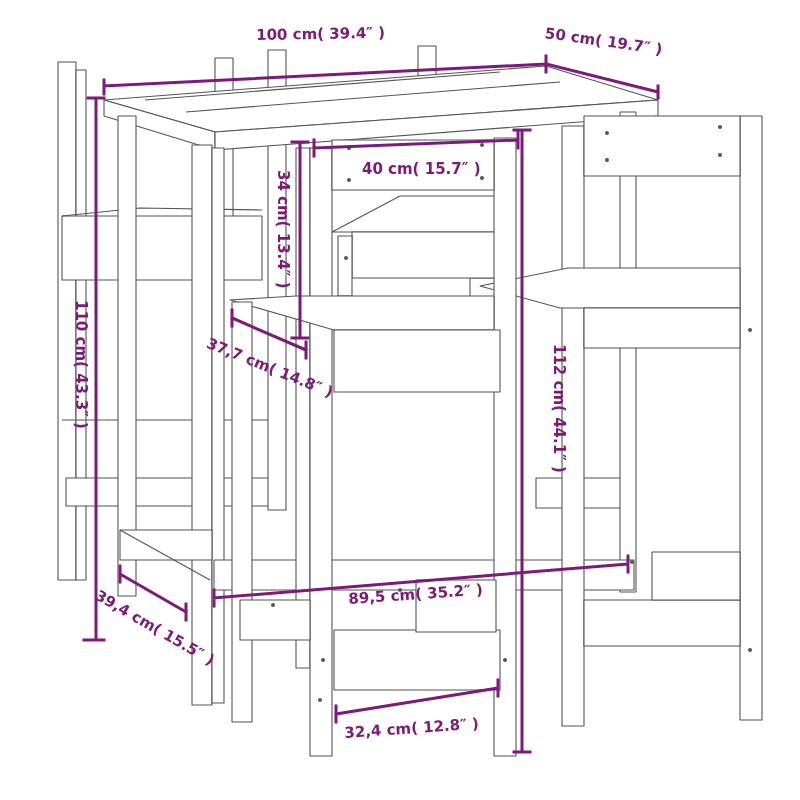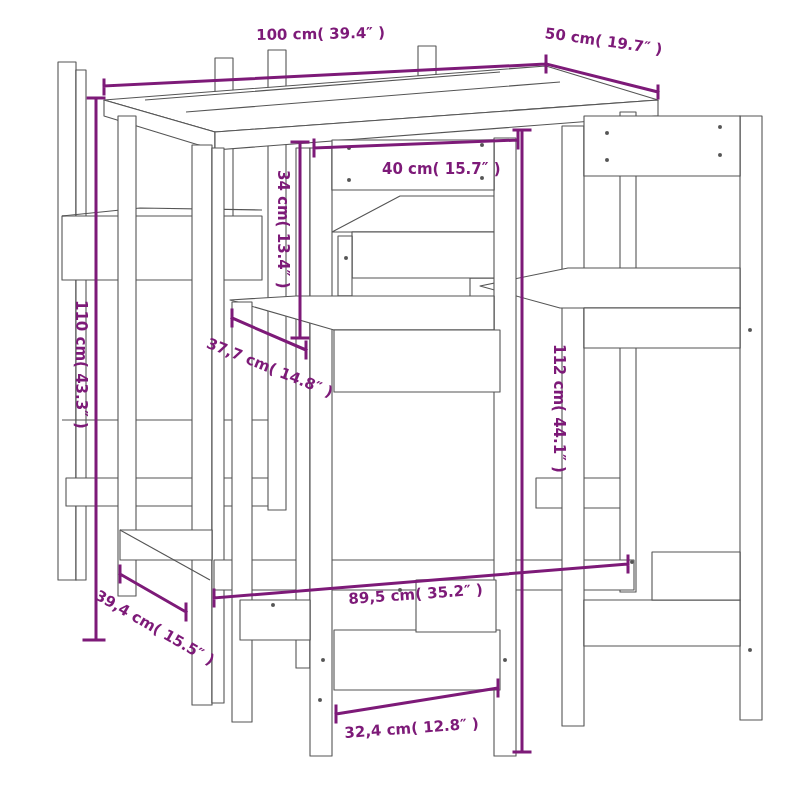--- a/index.html
+++ b/index.html
@@ -105,17 +105,17 @@
     <path class="dim" d="M522 130 L522 752 M514 130 L530 130 M514 752 L530 752"></path>
     <path class="dim" d="M336 714 L498 688 M336 706 L336 722 M498 680 L498 696"></path>
   </g>
 </svg>
 
 <div class="lbl" style="left:256px;top:28px;transform:rotate(-1deg);">100 cm( 39.4″ )</div>
 <div class="lbl" style="left:546px;top:26px;transform:rotate(8deg);">50 cm( 19.7″ )</div>
 <div class="lbl" style="left:88px;top:300px;transform:rotate(90deg);">110 cm( 43.3″ )</div>
 <div class="lbl" style="left:100px;top:588px;transform:rotate(30deg);">39,4 cm( 15.5″ )</div>
 <div class="lbl" style="left:348px;top:592px;transform:rotate(-4deg);">89,5 cm( 35.2″ )</div>
-<div class="lbl" style="left:382px;top:162px;">40 cm( 15.7″ )</div>
+<div class="lbl" style="left:362px;top:162px;">40 cm( 15.7″ )</div>
 <div class="lbl" style="left:290px;top:170px;transform:rotate(90deg);">34 cm( 13.4″ )</div>
 <div class="lbl" style="left:210px;top:336px;transform:rotate(22deg);">37,7 cm( 14.8″ )</div>
 <div class="lbl" style="left:566px;top:344px;transform:rotate(90deg);">112 cm( 44.1″ )</div>
 <div class="lbl" style="left:344px;top:726px;transform:rotate(-4deg);">32,4 cm( 12.8″ )</div>
 
 </body></html>

